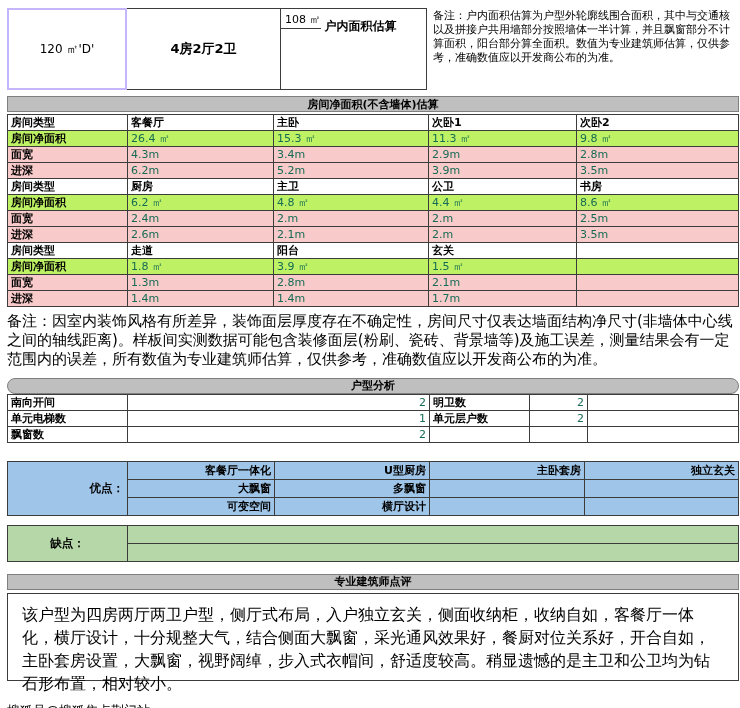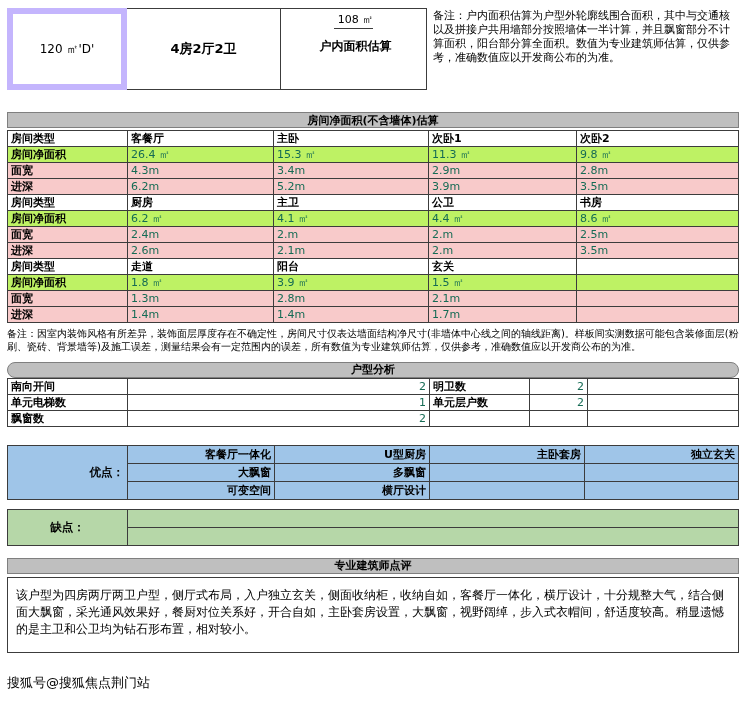--- a/index.html
+++ b/index.html
@@ -5,50 +5,50 @@
   * { box-sizing: border-box; margin: 0; padding: 0; }
   body {
     width: 740px; height: 708px; background: #ffffff;
     font-family: "DejaVu Sans", "Liberation Sans", sans-serif;
     color: #000; overflow: hidden;
   }
   .page { padding: 8px 1px 0 7px; width: 740px; }
 
   
   .top { display: flex; height: 82px; }
-  .box-a { width: 120px; border: 6px solid #c4b5fd; display: flex; align-items: center; justify-content: center; font-size: 12px; }
+  .box-a { width: 120px; border: 2px solid #c4b5fd; display: flex; align-items: center; justify-content: center; font-size: 12px; }
   .box-b { width: 154px; border: 1px solid #3c3c3c; border-left: none; display: flex; align-items: center; justify-content: center; font-weight: bold; font-size: 13px; }
-  .box-c { width: 146px; border: 1px solid #3c3c3c; border-left: none; display: flex; flex-direction: column; align-items: center; }
+  .box-c { width: 146px; border: 1px solid #3c3c3c; border-left: none; display: flex; flex-direction: row; }
   .box-c .val { height: 20px; border-bottom: 1px solid #3c3c3c; font-size: 11px; padding: 3px 0 0 4px; }
   .box-c .ttl { font-weight: bold; font-size: 12px; padding: 9px 0 0 4px; }
   .box-d { flex: 1; font-size: 11px; line-height: 1.28; padding: 1px 2px 0 6px; }
 
   
   .bar { width: 732px; height: 16px; background: #bfbfbf; border: 1px solid #7f7f7f;
          display: flex; align-items: center; justify-content: center;
          font-weight: bold; font-size: 11px; }
-  .bar.first { margin-top: 22px; }
+  .bar.first { margin-top: 6px; }
 
   
   table { border-collapse: collapse; table-layout: fixed; width: 732px; }
   td { border: 1px solid #3c3c3c; font-size: 11px; height: 16px;
        overflow: hidden; white-space: nowrap; padding: 0 3px; }
 
   
   .room-table { margin-top: 2px; }
   .room-table .c0 { width: 120px; } .room-table .c1 { width: 146px; }
   .room-table .c2 { width: 155px; } .room-table .c3 { width: 148px; }
   .room-table td.lbl { font-weight: bold; color: #000; }
   .room-table td.v { text-align: left; color: #156b54; }
   .r-type td { background: #ffffff; }
   .r-type td.v { font-weight: bold; color: #000; }
   .r-area td { background: #bef264; }
   .r-width td, .r-depth td { background: #f8caca; }
 
-  .footnote { margin-top: 5px; width: 732px; font-size: 10px; line-height: 1.28; }
+  .footnote { margin-top: 5px; width: 732px; font-size: 15px; line-height: 1.28; }
 
   
   .bar.analysis { margin-top: 8px; border-radius: 8px; }
   .analysis-table .c0 { width: 120px; } .analysis-table .c1 { width: 302px; }
   .analysis-table .c2 { width: 100px; } .analysis-table .c3 { width: 58px; }
   .analysis-table td.lbl { font-weight: bold; text-align: left; }
   .analysis-table td.num { text-align: right; color: #156b54; }
 
   
   .pros-table { margin-top: 18px; }
@@ -57,22 +57,22 @@
   .pros-table .c0 { width: 120px; } .pros-table .c1 { width: 147px; }
   .pros-table .c2 { width: 155px; } .pros-table .c3 { width: 155px; }
 
   .cons-table { margin-top: 9px; }
   .cons-table td { background: #b6d7a8; height: 18px; font-weight: bold; }
   .cons-table td.side { text-align: center; font-size: 11.5px; }
   .cons-table .c0 { width: 120px; }
 
   
   .bar.review { margin-top: 12px; }
-  .review-box { margin-top: 3px; width: 732px; height: 76px; border: 1px solid #3c3c3c;
-                padding: 9px 8px; font-size: 12px; line-height: 1.45; }
+  .review-box { margin-top: 3px; width: 732px; height: 88px; border: 1px solid #3c3c3c;
+                padding: 9px 14px; font-size: 16px; line-height: 1.45; }
 
   .watermark { margin-top: 21px; font-size: 13px; color: #000; }
 </style>
 </head>
 <body>
 
 <div class="page">
 
   <div class="top">
     <div class="box-a">120 ㎡'D'</div>
@@ -126,21 +126,21 @@
     <tr class="r-type">
       <td class="lbl">房间类型</td>
       <td class="v">厨房</td>
       <td class="v">主卫</td>
       <td class="v">公卫</td>
       <td class="v">书房</td>
     </tr>
     <tr class="r-area">
       <td class="lbl">房间净面积</td>
       <td class="v">6.2 ㎡</td>
-      <td class="v">4.1 ㎡</td>
+      <td class="v">4.8 ㎡</td>
       <td class="v">4.4 ㎡</td>
       <td class="v">8.6 ㎡</td>
     </tr>
     <tr class="r-width">
       <td class="lbl">面宽</td>
       <td class="v">2.4m</td>
       <td class="v">2.m</td>
       <td class="v">2.m</td>
       <td class="v">2.5m</td>
     </tr>

